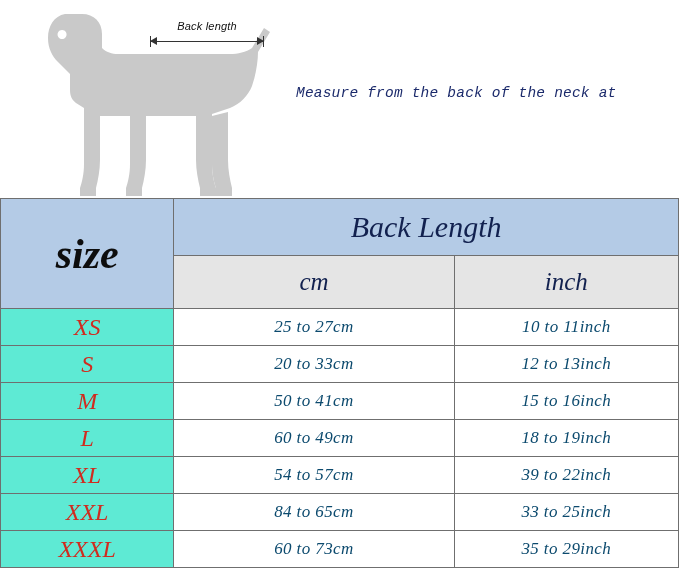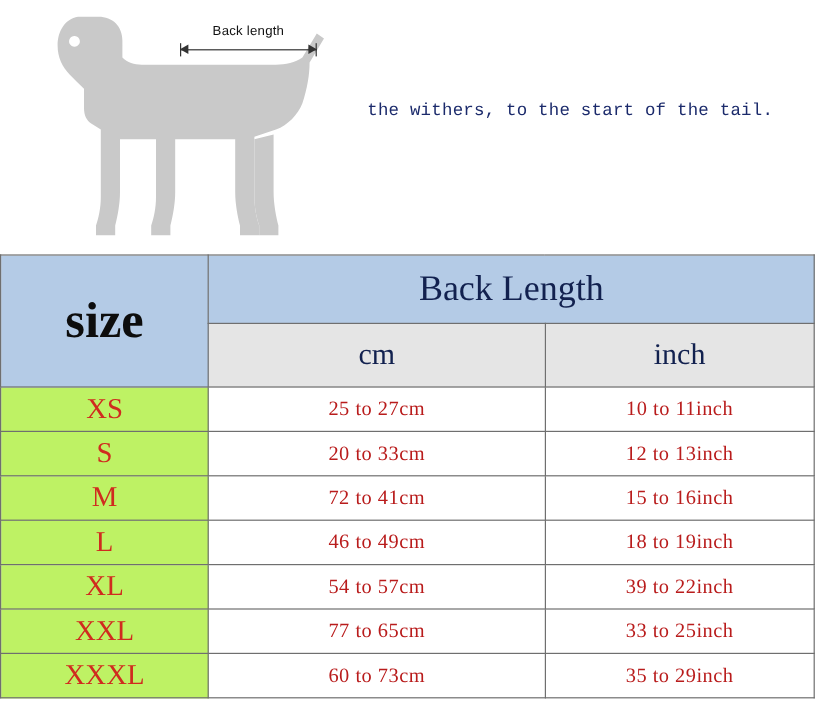--- a/index.html
+++ b/index.html
@@ -10,20 +10,21 @@
     width: 679px;
     height: 584px;
     background: #ffffff;
     font-family: "Liberation Serif", serif;
     overflow: hidden;
   }
   .page {
     position: relative;
     width: 578px;
     height: 584px;
+    font-style: italic;
   }
 
   
   .top-area {
     position: relative;
     width: 679px;
     height: 210px;
   }
   .dog-wrap {
     position: absolute;
@@ -98,21 +99,21 @@
     line-height: 23px;
     color: #1b2a6b;
     letter-spacing: 0.2px;
   }
   .note .line2 { padding-left: 10px; }
 
   
   .table-wrap {
     position: absolute;
     left: 0;
-    top: 212px;
+    top: 198px;
     width: 679px;
   }
   table.size-table {
     border-collapse: collapse;
     width: 679px;
     table-layout: fixed;
   }
   table.size-table td, table.size-table th {
     border: 1px solid #6f6f6f;
     padding: 0;
@@ -141,29 +142,29 @@
     height: 56px;
   }
   .cell-unit {
     font-family: "Liberation Serif", serif;
     font-size: 25px;
     color: #12214f;
     height: 52px;
     background: #e5e5e5;
   }
   .row-size {
-    background: #bef264;
+    background: #5eead4;
     color: #d02b1f;
     font-family: "Liberation Serif", serif;
     font-size: 24px;
     height: 36px;
   }
   .row-val {
     background: #ffffff;
-    color: #b91c1c;
+    color: #0c4a6e;
     font-family: "Liberation Serif", serif;
     font-size: 17px;
     height: 36px;
     letter-spacing: 0.4px;
   }
 </style>
 </head>
 <body>
 
 <div class="page">
@@ -222,21 +223,21 @@
 
       <div class="measure-bar">
         <div class="measure-label">Back length</div>
         <div class="measure-line"></div>
         <div class="arrow-left"></div>
         <div class="arrow-right"></div>
       </div>
     </div>
 
     <div class="note">
-      <div class="line2">the withers, to the start of the tail.</div>
+      <div class="line1">Measure from the back of the neck at</div>
     </div>
   </div>
 
   <div class="table-wrap">
     <table class="size-table">
       <colgroup>
         <col class="col-size">
         <col class="col-cm">
         <col class="col-inch">
       </colgroup>
@@ -255,36 +256,36 @@
           <td class="row-val">25 to 27cm</td>
           <td class="row-val">10 to 11inch</td>
         </tr>
         <tr>
           <td class="row-size">S</td>
           <td class="row-val">20 to 33cm</td>
           <td class="row-val">12 to 13inch</td>
         </tr>
         <tr>
           <td class="row-size">M</td>
-          <td class="row-val">72 to 41cm</td>
+          <td class="row-val">50 to 41cm</td>
           <td class="row-val">15 to 16inch</td>
         </tr>
         <tr>
           <td class="row-size">L</td>
-          <td class="row-val">46 to 49cm</td>
+          <td class="row-val">60 to 49cm</td>
           <td class="row-val">18 to 19inch</td>
         </tr>
         <tr>
           <td class="row-size">XL</td>
           <td class="row-val">54 to 57cm</td>
           <td class="row-val">39 to 22inch</td>
         </tr>
         <tr>
           <td class="row-size">XXL</td>
-          <td class="row-val">77 to 65cm</td>
+          <td class="row-val">84 to 65cm</td>
           <td class="row-val">33 to 25inch</td>
         </tr>
         <tr>
           <td class="row-size">XXXL</td>
           <td class="row-val">60 to 73cm</td>
           <td class="row-val">35 to 29inch</td>
         </tr>
       </tbody>
     </table>
   </div>

